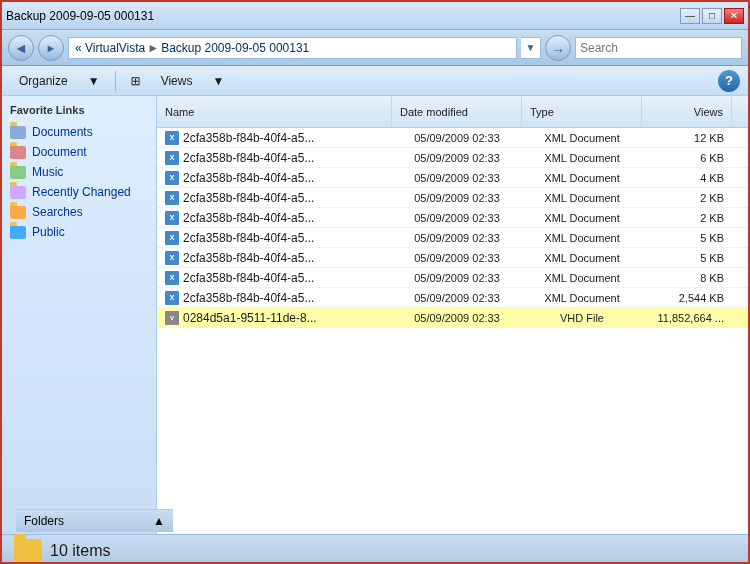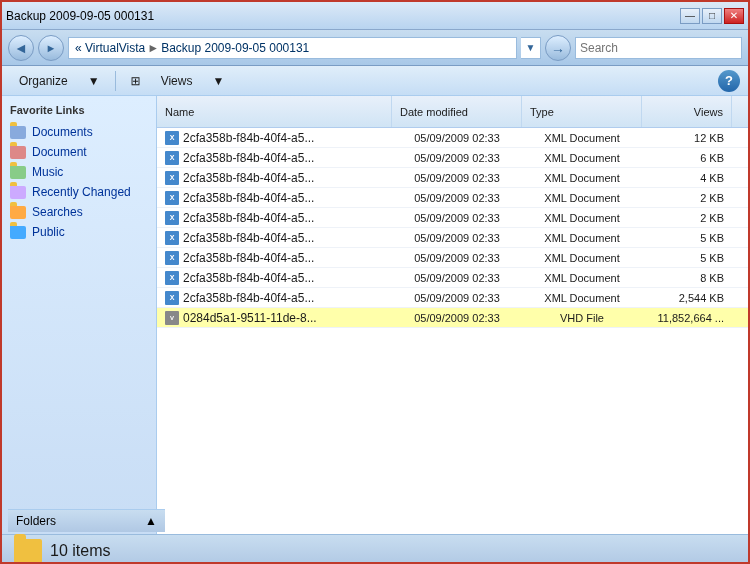--- a/index.html
+++ b/index.html
@@ -384,21 +384,21 @@
       <span>Searches</span>
     </div>
 
     <div class="sidebar-item">
       <div class="sidebar-icon">
         <div class="icon-folder icon-public"></div>
       </div>
       <span>Public</span>
     </div>
 
-    <div style="position: absolute; bottom: 32px; left: 8px; width: 157px; border-top: 1px solid #aaccee; padding: 4px 8px; background: linear-gradient(to bottom, #c8ddf0, #b0c8e4); display: flex; align-items: center; justify-content: space-between; cursor: pointer;">
+    <div style="position: absolute; bottom: 32px; left: 16px; width: 157px; border-top: 1px solid #aaccee; padding: 4px 8px; background: linear-gradient(to bottom, #c8ddf0, #b0c8e4); display: flex; align-items: center; justify-content: space-between; cursor: pointer;">
       <span>Folders</span>
       <span>▲</span>
     </div>
   </div>
 
   <div class="file-list">
     <div class="file-list-header">
       <div class="col-header col-name">Name</div>
       <div class="col-header col-date">Date modified</div>
       <div class="col-header col-type">Type</div>

